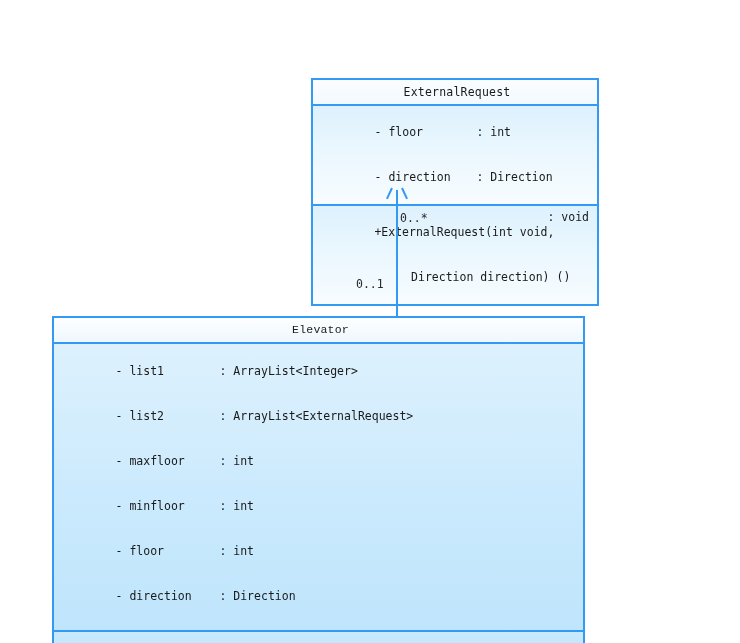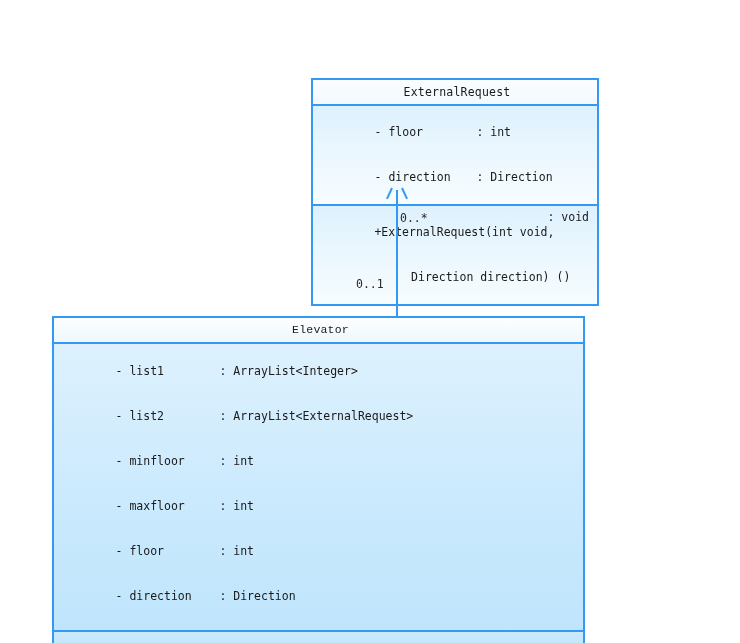--- a/index.html
+++ b/index.html
@@ -168,26 +168,26 @@
     <div class="uml-title grad-title-tall">Elevator</div>
 
     <div class="uml-compartment grad-tall-a cols-elev" style="padding-top:5px; padding-bottom:11px;">
       <div class="feature">
         <span class="vis">-</span><span class="nm">list1</span><span class="sp">:</span> <span class="ty">ArrayList&lt;Integer&gt;</span>
       </div>
       <div class="feature">
         <span class="vis">-</span><span class="nm">list2</span><span class="sp">:</span> <span class="ty">ArrayList&lt;ExternalRequest&gt;</span>
       </div>
       <div class="feature">
+        <span class="vis">-</span><span class="nm">maxfloor</span><span class="sp">:</span> <span class="ty">int</span>
+      </div>
+      <div class="feature">
         <span class="vis">-</span><span class="nm">minfloor</span><span class="sp">:</span> <span class="ty">int</span>
       </div>
       <div class="feature">
-        <span class="vis">-</span><span class="nm">maxfloor</span><span class="sp">:</span> <span class="ty">int</span>
-      </div>
-      <div class="feature">
         <span class="vis">-</span><span class="nm">floor</span><span class="sp">:</span> <span class="ty">int</span>
       </div>
       <div class="feature">
         <span class="vis">-</span><span class="nm">direction</span><span class="sp">:</span> <span class="ty">Direction</span>
       </div>
     </div>
 
     <div class="uml-compartment grad-tall-b cols-elev-op" style="padding-top:5px; padding-bottom:14px;">
       <div class="feature">
         <span class="sp"></span> <span class="ty"></span>

